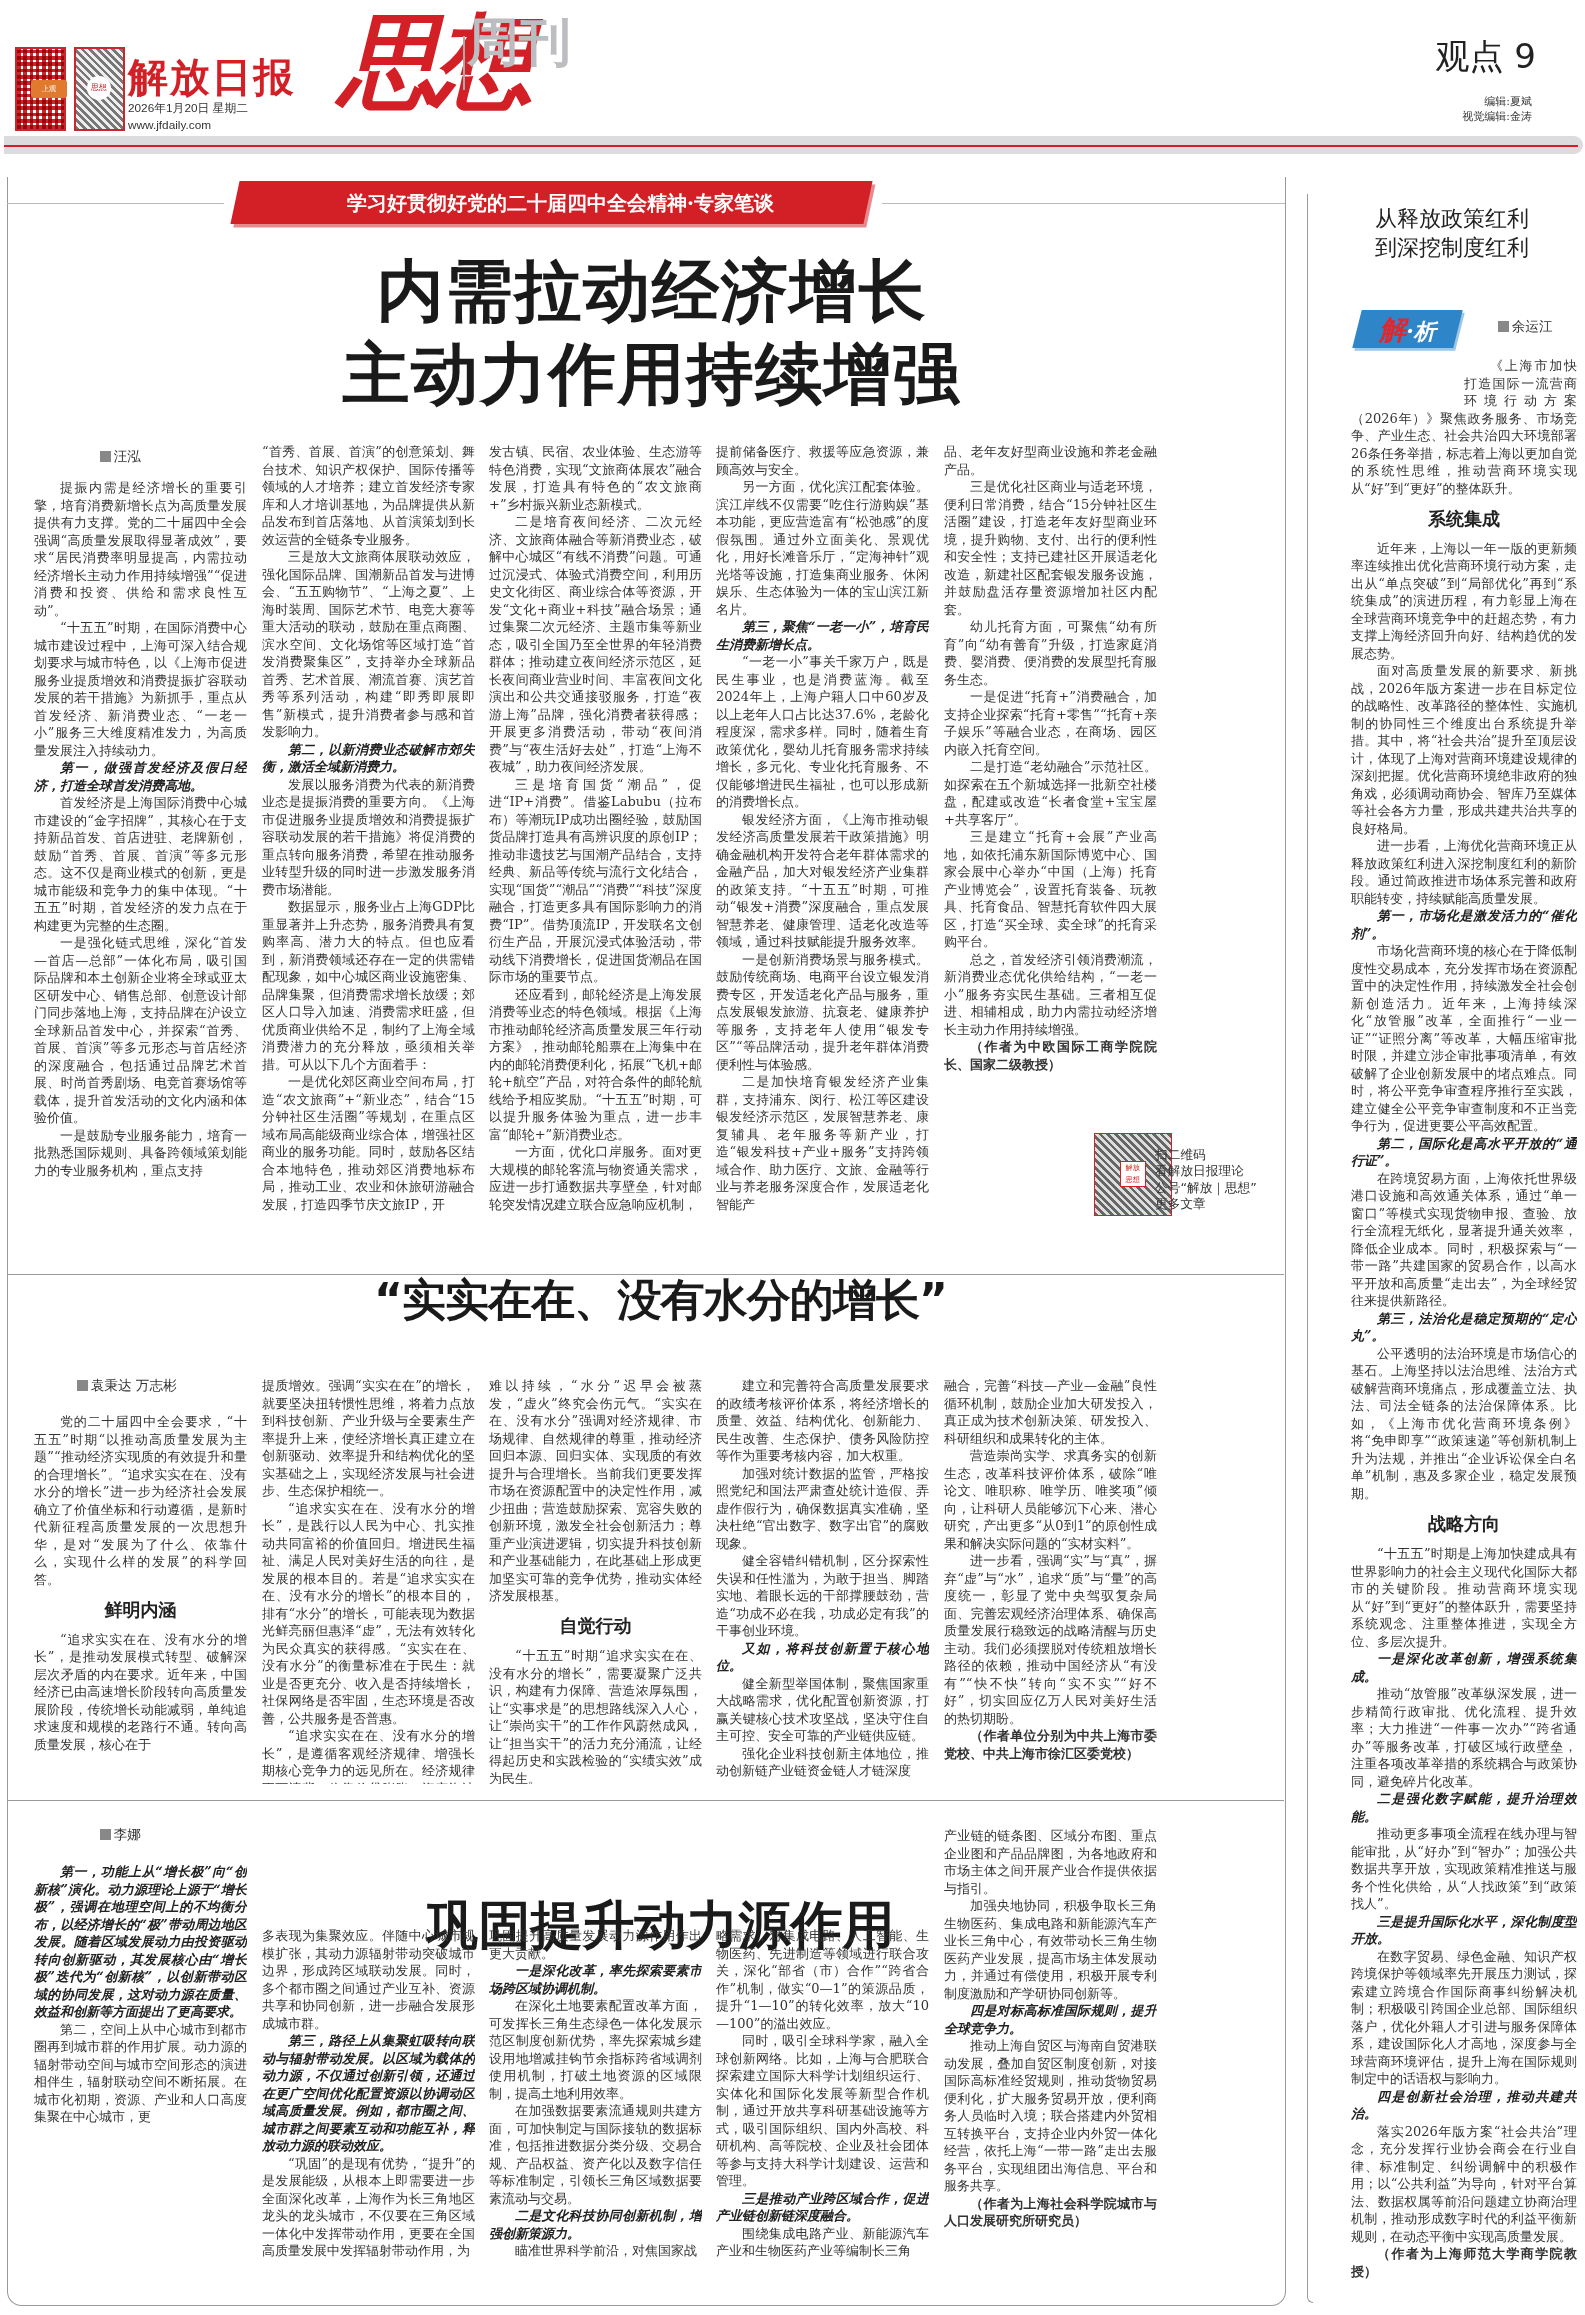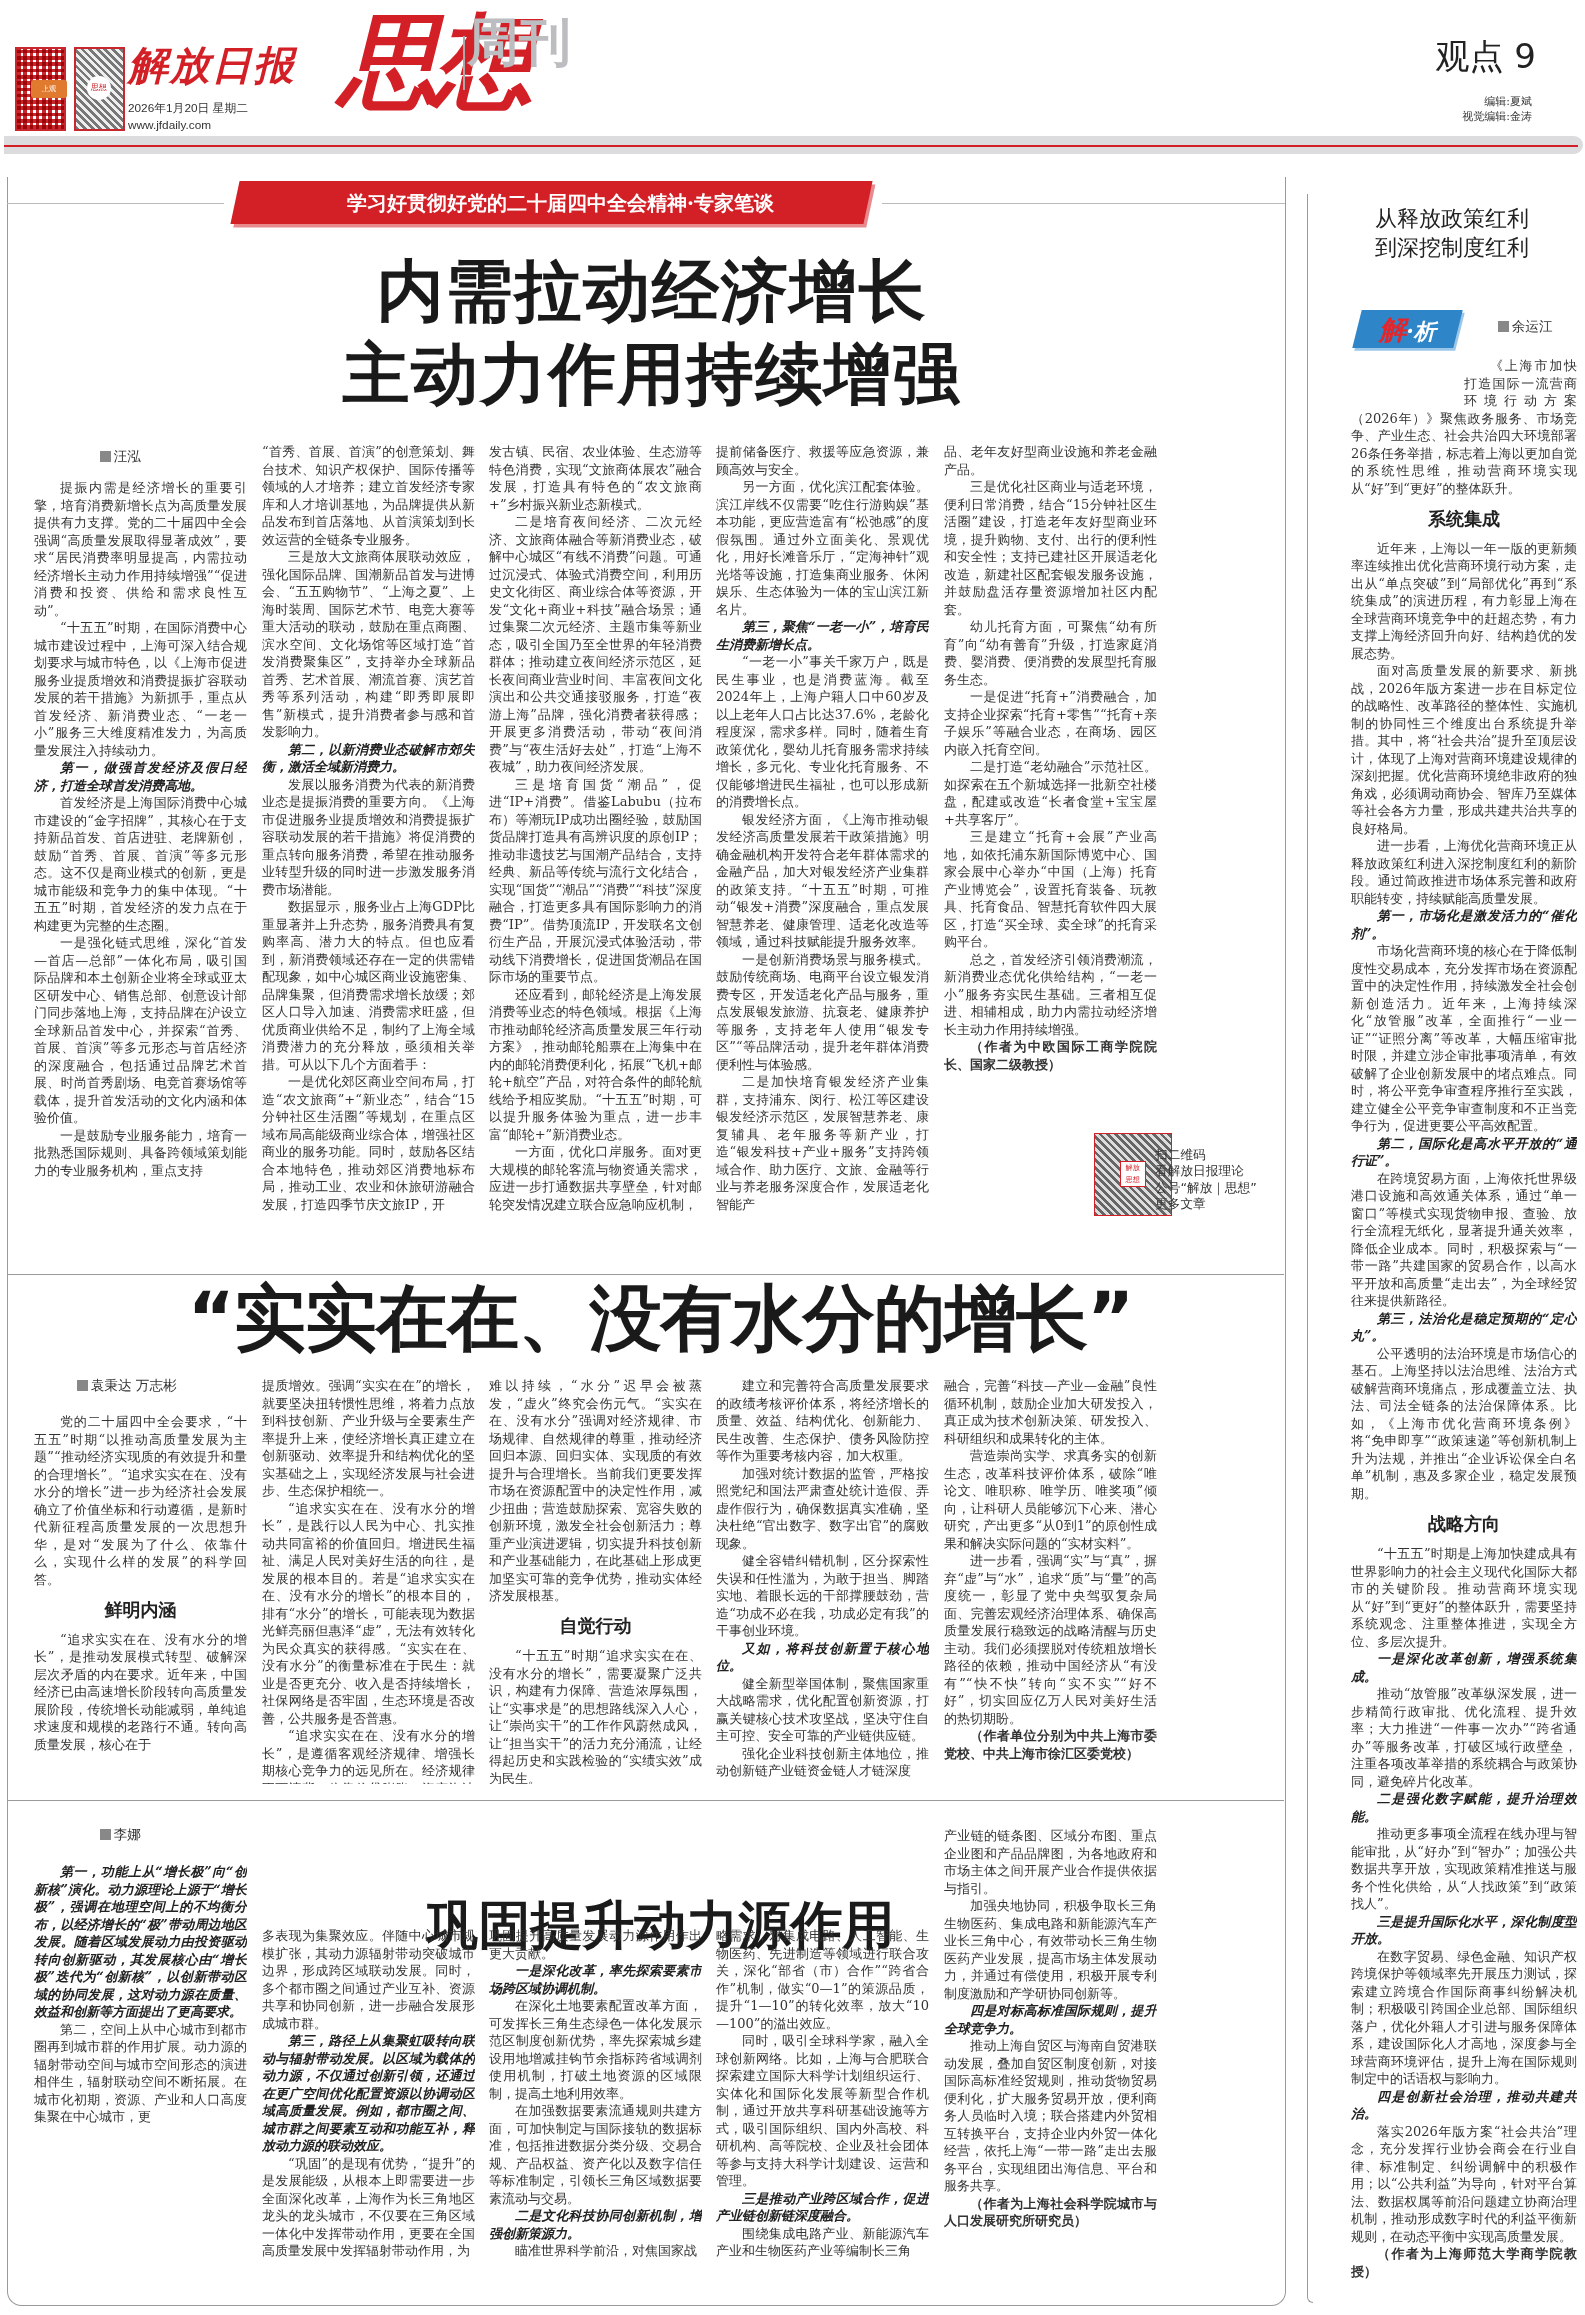--- a/index.html
+++ b/index.html
@@ -7,21 +7,21 @@
   .abs { position:absolute; }
 
   
   .qr { position:absolute; width:47px; height:80px; background:
     repeating-linear-gradient(90deg,#c8282d 0 3.6px,#fff 3.6px 6.3px),
     repeating-linear-gradient(0deg,#c8282d 0 3.6px,#fff 3.6px 6.3px); background-blend-mode:multiply; border:2.7px solid #c8282d; }
   .qr2 { position:absolute; width:47px; height:80px; border:2.7px double #c8282d; background:
     repeating-linear-gradient(45deg,#777 0 2.7px,#eee 2.7px 5.4px); }
   .qr .badge { position:absolute; left:14.5px; top:31px; width:36px; height:18px; background:#e07a2f; border-radius:2.7px; color:#fff; font-size:7.2px; text-align:center; line-height:18px; }
   .qr2 .badge { position:absolute; left:11px; top:27px; width:23.5px; height:23.5px; background:#fff; border-radius:50%; color:#c8282d; font-size:8.1px; text-align:center; line-height:23.5px; }
-  .logo-jf { position:absolute; left:128px; top:38px; font-size:40px; color:#d31f26; font-style:italic; font-weight:bold; font-family:"DejaVu Serif", serif; letter-spacing:1.8px; }
+  .logo-jf { position:absolute; left:128px; top:50px; font-size:40px; color:#d31f26; font-weight:bold; font-family:"DejaVu Serif", serif; letter-spacing:1.8px; }
   .date { position:absolute; left:128px; top:101px; font-size:11.8px; color:#333; font-family:"Liberation Sans", sans-serif; }
   .url { position:absolute; left:128px; top:118px; font-size:11.8px; color:#333; font-family:"Liberation Sans", sans-serif; }
   .sixiang { position:absolute; left:339px; top:11px; font-size:100px; color:#d31f26; font-weight:bold; font-style:italic; font-family:"DejaVu Serif", serif; letter-spacing:-5.4px; line-height:1; }
   .sep-bar { position:absolute; left:463px; top:36px; width:1.8px; height:54px; background:#aaa; }
   .zhoukan { position:absolute; left:467px; top:16.3px; font-size:52px; color:#bcbdc0; font-weight:bold; font-family:"DejaVu Serif", serif; line-height:1; }
   .page-label { position:absolute; right:50px; top:34px; font-size:34px; color:#222; font-family:"DejaVu Sans", sans-serif; }
   .editors { position:absolute; right:54px; top:94px; font-size:11px; text-align:right; line-height:15.4px; color:#333; font-family:"DejaVu Sans", sans-serif; }
   .rule-band { position:absolute; left:3.6px; top:136px; width:1579px; height:18px; background:#dcdcde; border-radius:0 9px 9px 0; }
   .rule-red { position:absolute; left:3.6px; top:145px; width:1574px; height:1.8px; background:#d31f26; }
 
@@ -42,21 +42,21 @@
   .col { position:absolute; font-size:13px; line-height:17.5px; color:#333; text-align:justify; overflow:hidden; font-family:"DejaVu Serif", serif; }
   .col p { margin:0; text-indent:2em; }
   .col p.bold { font-style:italic; font-weight:bold; color:#222; }
   .col p.sig { font-weight:bold; font-family:"DejaVu Sans", sans-serif; }
   .col h3 { margin:12.7px 0 12.7px; text-align:center; font-size:18px; font-family:"DejaVu Sans", sans-serif; font-weight:bold; color:#222; }
 
   .qr-promo { position:absolute; left:1094px; top:1133px; width:76px; height:81px; border:1.8px solid #d31f26; background:repeating-linear-gradient(45deg,#666 0 2.7px,#ddd 2.7px 5.4px); }
   .qr-promo .badge { position:absolute; left:25px; top:27px; width:23.5px; height:23.5px; background:#fff; border:0.9px solid #d31f26; color:#d31f26; font-size:7.2px; text-align:center; line-height:11.8px; }
   .qr-promo-text { position:absolute; left:1155px; top:1147px; font-size:12.7px; line-height:16.3px; font-family:"DejaVu Sans", sans-serif; color:#333; }
 
-  .headline-2 { position:absolute; left:136px; top:1271px; width:1049px; text-align:center; font-size:72px; font-weight:bold; font-family:"DejaVu Sans", sans-serif; color:#1a1a1a; letter-spacing:-0.9px; }
+  .headline-2 { position:absolute; left:136px; top:1271px; width:1049px; text-align:center; font-size:44px; font-weight:bold; font-family:"DejaVu Sans", sans-serif; color:#1a1a1a; letter-spacing:-0.9px; }
   .headline-3 { position:absolute; left:136px; top:1891px; width:1049px; text-align:center; font-size:52px; font-weight:bold; font-family:"DejaVu Sans", sans-serif; color:#1a1a1a; }
 
   .side-title { position:absolute; left:1330px; top:204px; width:244px; text-align:center; font-size:22px; line-height:29px; font-family:"DejaVu Sans", sans-serif; color:#222; }
   .jiexi { position:absolute; left:1357px; top:310px; width:101px; height:38px; background:#2e86c9; transform:skewX(-14deg); box-shadow:2.7px 2.7px 0 #9ac6e8; }
   .jiexi-text { position:absolute; left:1357px; top:311px; width:101px; height:38px; text-align:center; line-height:38px; color:#fff; font-size:22px; font-style:italic; font-weight:bold; font-family:"DejaVu Serif", serif; }
   .jiexi-text .red { color:#e1262c; font-size:27px; }
 </style>
 </head>
 <body>
 

